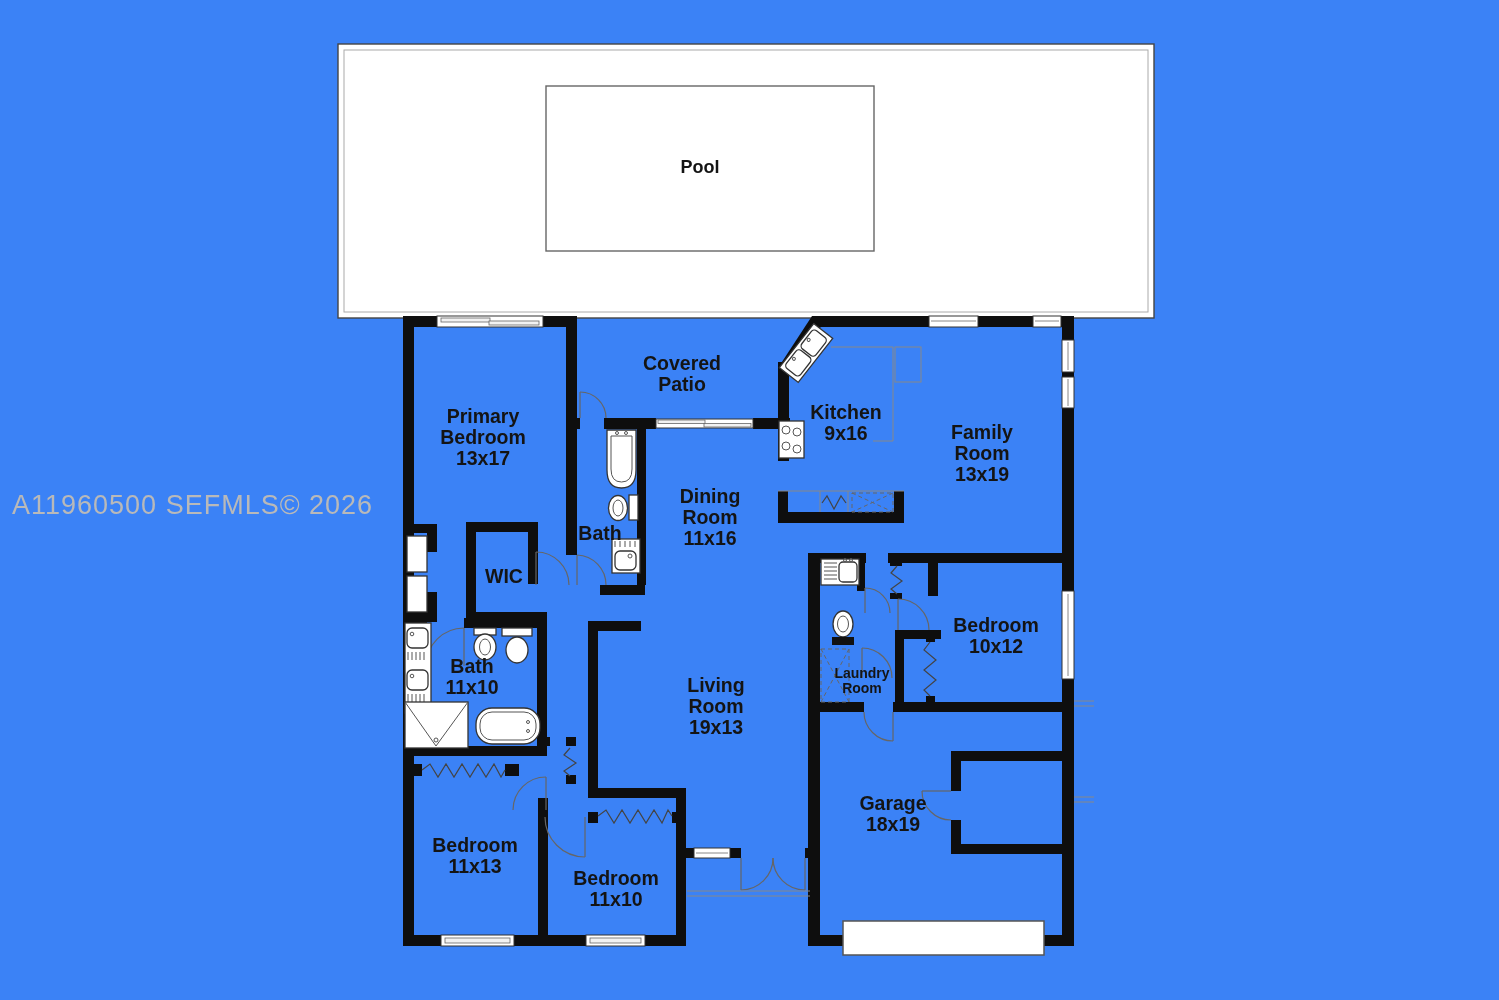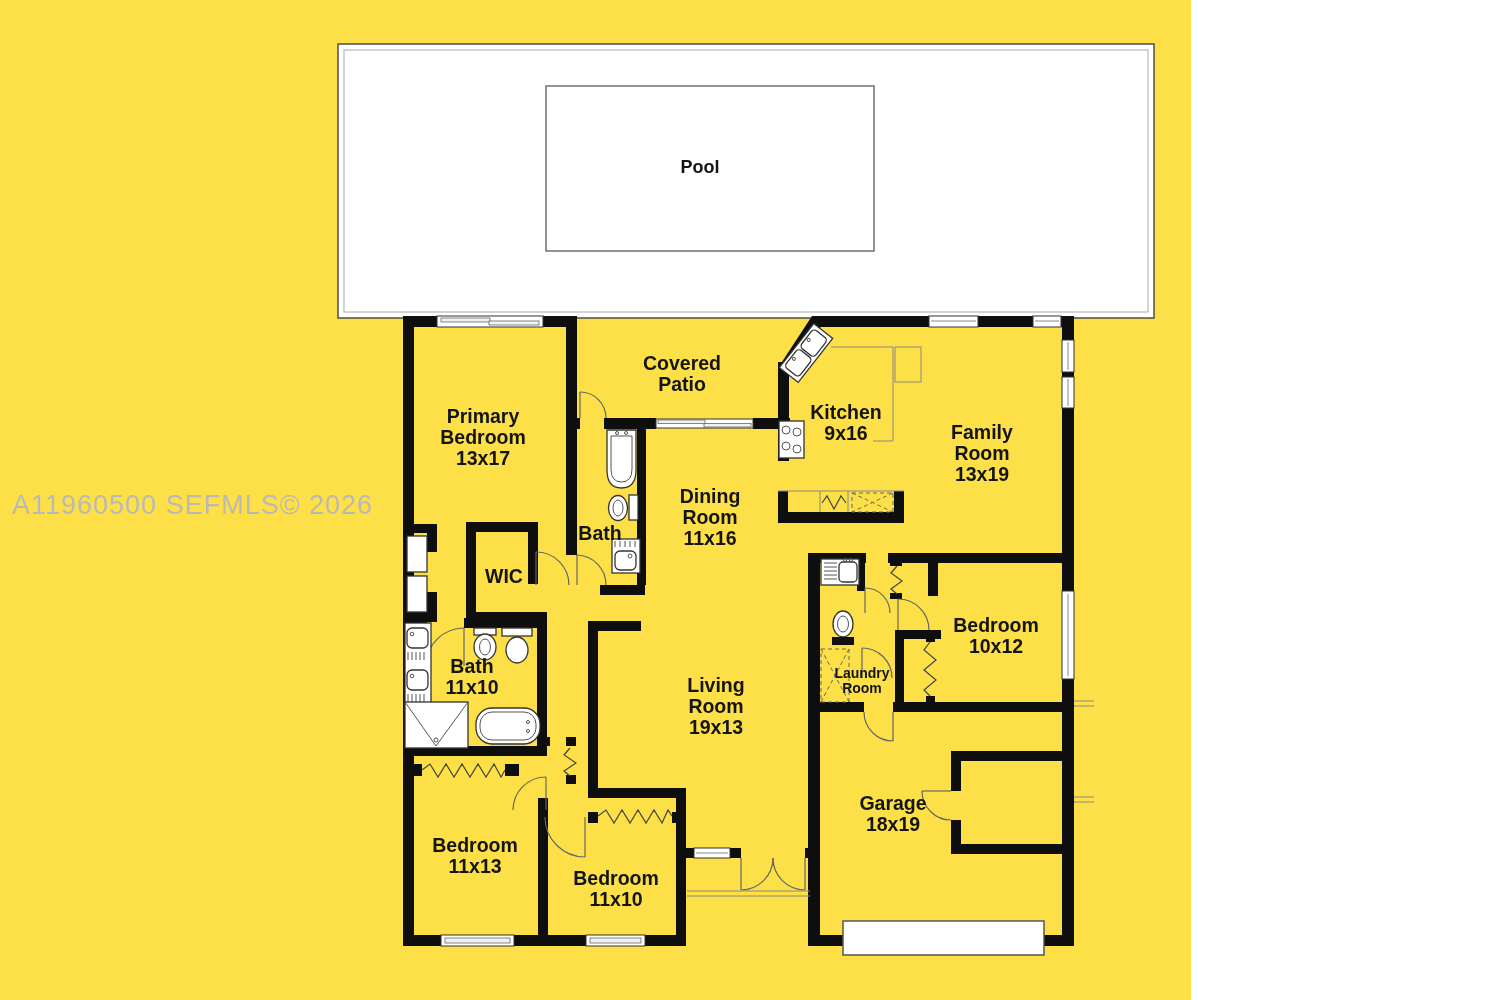--- a/index.html
+++ b/index.html
@@ -1,16 +1,16 @@
 <!DOCTYPE html>
 <html><head>
 <meta charset="utf-8">
 <style>
   html,body{margin:0;padding:0;background:#ffffff;}
-  .canvas{position:relative;width:1191px;height:1000px;background:#fde047;overflow:hidden;
+  .canvas{position:relative;width:1499px;height:1000px;background:#3b82f6;overflow:hidden;
           font-family:"Liberation Sans", sans-serif;}
   svg{position:absolute;left:0;top:0;}
   .wall{fill:#0e0e0e;stroke:none;}
   .thin2{stroke:#888;stroke-width:1;fill:none;}
   .fix{stroke:#333;stroke-width:1.3;fill:#ffffff;}
   .fixin{stroke:#555;stroke-width:1;fill:none;}
   .win{fill:#ffffff;stroke:#333;stroke-width:1;}
   .winin{fill:#f2f2f2;stroke:#666;stroke-width:0.8;}
   .door{stroke:#666;stroke-width:1.2;fill:none;}
   .zig{stroke:#444;stroke-width:1.2;fill:none;}

